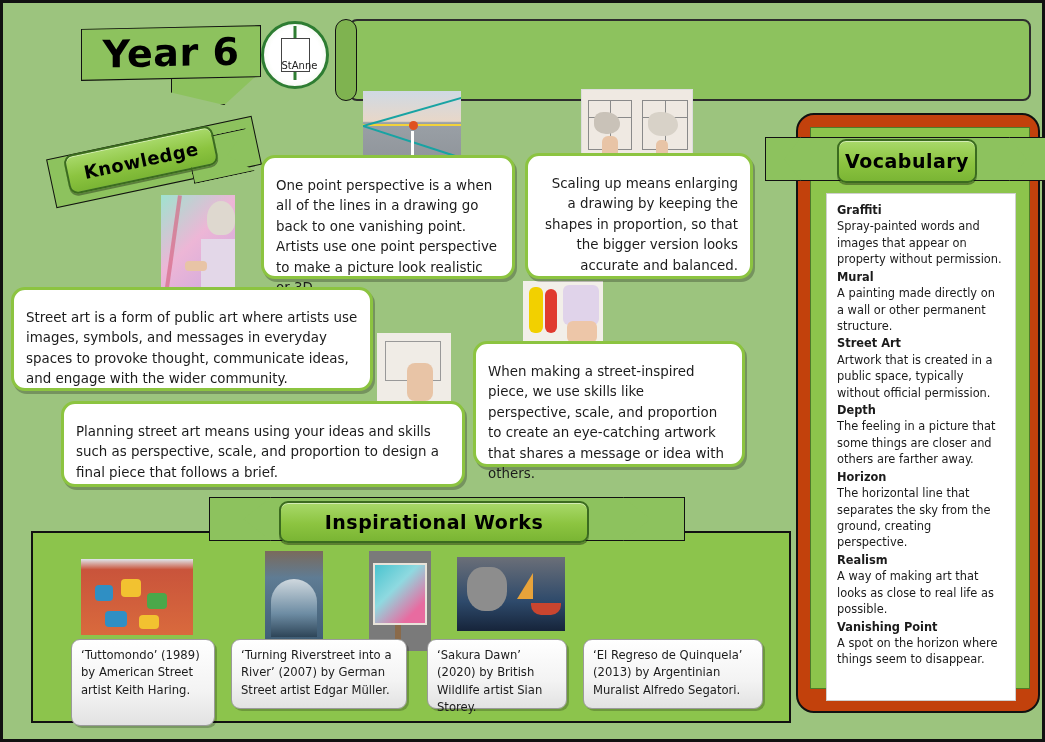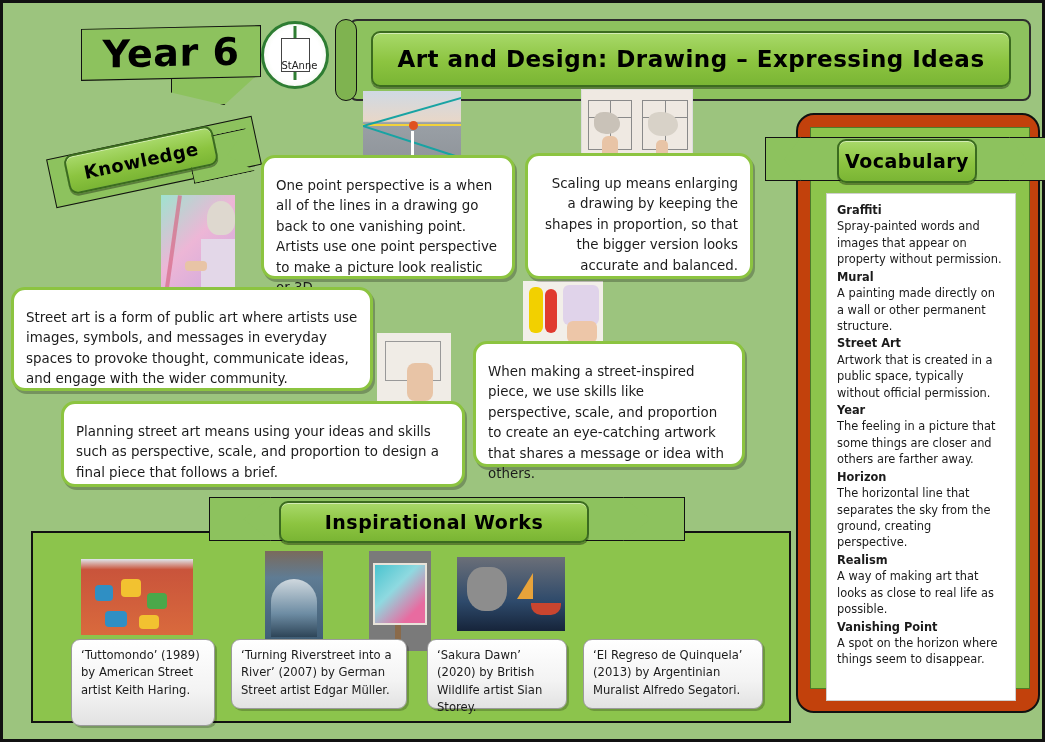--- a/index.html
+++ b/index.html
@@ -128,23 +128,20 @@
     <div class="cross-bar"></div>
     <div class="book">
       <span>St</span>
       <span>An</span>
       <span>ne</span>
     </div>
   </div>
 
   <div class="title-shell" style="left:346px;top:16px;width:682px;height:82px;"></div>
   <div style="position:absolute;left:332px;top:16px;width:22px;height:82px;background:#7fb350;border:1px solid #111;border-radius:11px;"></div>
-  <div class="plate" style="left:368px;top:28px;width:640px;height:56px;font-size:23px;">
-    <span class="hand">Art and Design: Drawing – Expressing Ideas</span>
-  </div>
 
   <div style="position:absolute;left:46px;top:134px;width:210px;height:50px;background:#8dc25e;border:1px solid #111;transform:rotate(-12deg);"></div>
   <div style="position:absolute;left:186px;top:131px;width:62px;height:44px;background:#8dc25e;border:1px solid #111;transform:rotate(-12deg);clip-path:polygon(0 0,100% 0,62% 52%,100% 100%,0 100%);"></div>
   <div class="plate" style="left:62px;top:137px;width:152px;height:40px;font-size:18px;transform:rotate(-12deg);">
     <span class="hand">Knowledge</span>
   </div>
 
   <div class="photo" style="left:360px;top:88px;width:98px;height:72px;background:linear-gradient(180deg,#cfd9e4 0%,#e8d7c8 42%,#9aa0a6 44%,#8f949a 100%);">
     <div style="left:0;top:33px;width:98px;height:2px;background:#f2d23a;"></div>
     <div style="left:46px;top:30px;width:9px;height:9px;border-radius:50%;background:#e0511f;"></div>
@@ -214,21 +211,21 @@
       </div>
       <div>
         <div class="term">Mural</div>
         <div class="def">A painting made directly on a wall or other permanent structure.</div>
       </div>
       <div>
         <div class="term">Street Art</div>
         <div class="def">Artwork that is created in a public space, typically without official permission.</div>
       </div>
       <div>
-        <div class="term">Year</div>
+        <div class="term">Depth</div>
         <div class="def">The feeling in a picture that some things are closer and others are farther away.</div>
       </div>
       <div>
         <div class="term">Horizon</div>
         <div class="def">The horizontal line that separates the sky from the ground, creating perspective.</div>
       </div>
       <div>
         <div class="term">Realism</div>
         <div class="def">A way of making art that looks as close to real life as possible.</div>
       </div>

